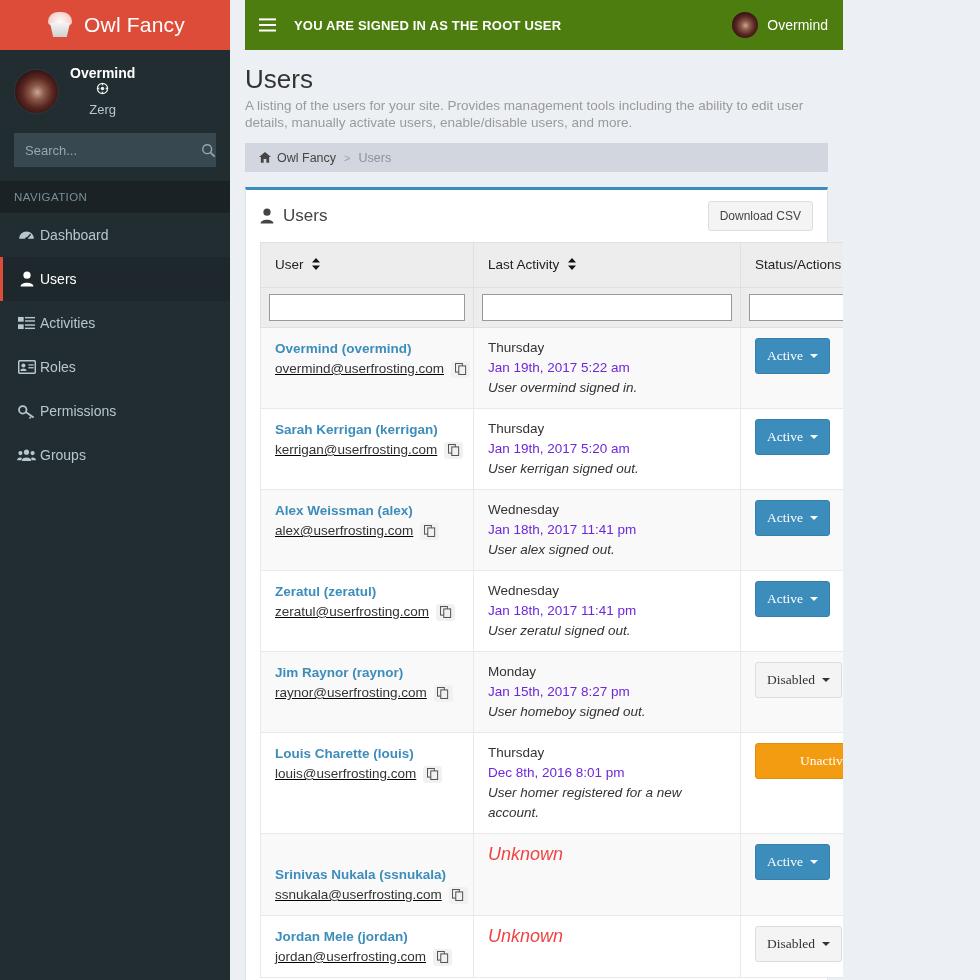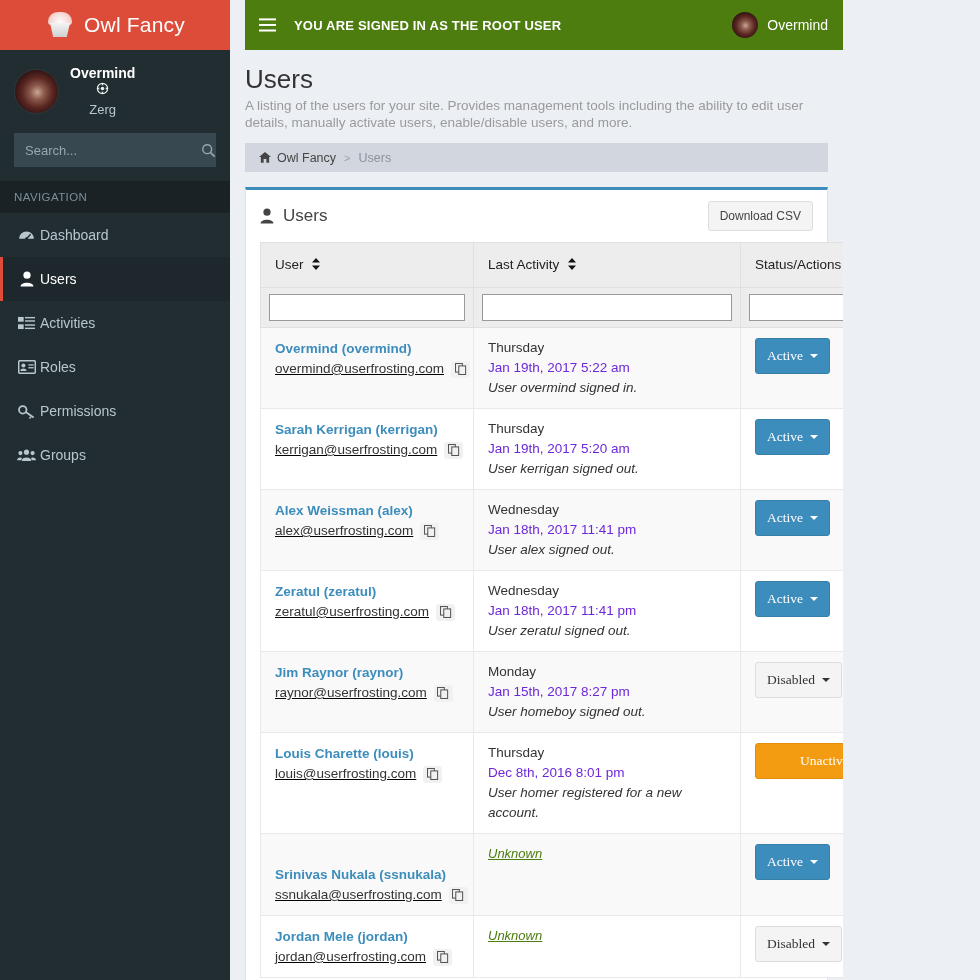--- a/index.html
+++ b/index.html
@@ -161,21 +161,21 @@
   .uemail { color: #333; font-size: 13.5px; }
   .copy-btn {
     background: #f1f1f1; border-radius: 3px; width: 19px; height: 17px;
     display: inline-flex; align-items: center; justify-content: center; flex: none;
     cursor: pointer;
   }
 
   .act-day { color: #333; font-size: 13.5px; line-height: 20px; }
   .act-date { color: #6d28d9; font-size: 13.5px; line-height: 20px; }
   .act-desc { color: #333; font-size: 13.5px; font-style: italic; line-height: 20px; }
-  .act-unknown { color: #4d7c0f; font-size: 13px; font-style: italic; line-height: 20px; text-decoration: underline; }
+  .act-unknown { color: #ef4444; font-size: 18px; font-style: italic; line-height: 20px; }
 
   .status-btn {
     display: inline-flex; align-items: center; gap: 7px;
     border-radius: 3px; font-size: 13.5px; font-family: Liberation Serif, serif;
     padding: 9px 11px; cursor: pointer; border: 1px solid transparent;
   }
   .status-btn .caret {
     width: 0; height: 0; border-left: 4px solid transparent;
     border-right: 4px solid transparent; border-top: 4px solid currentColor;
   }

